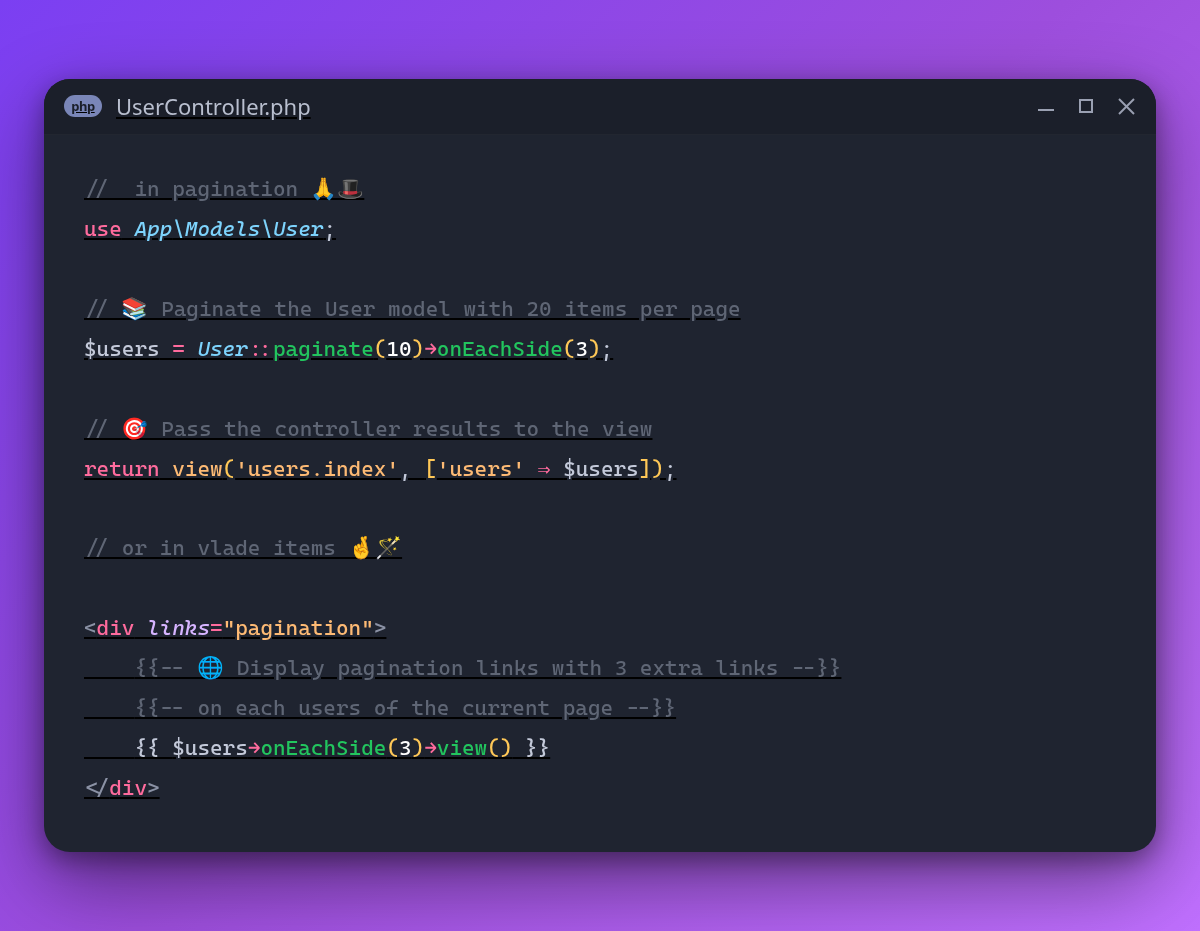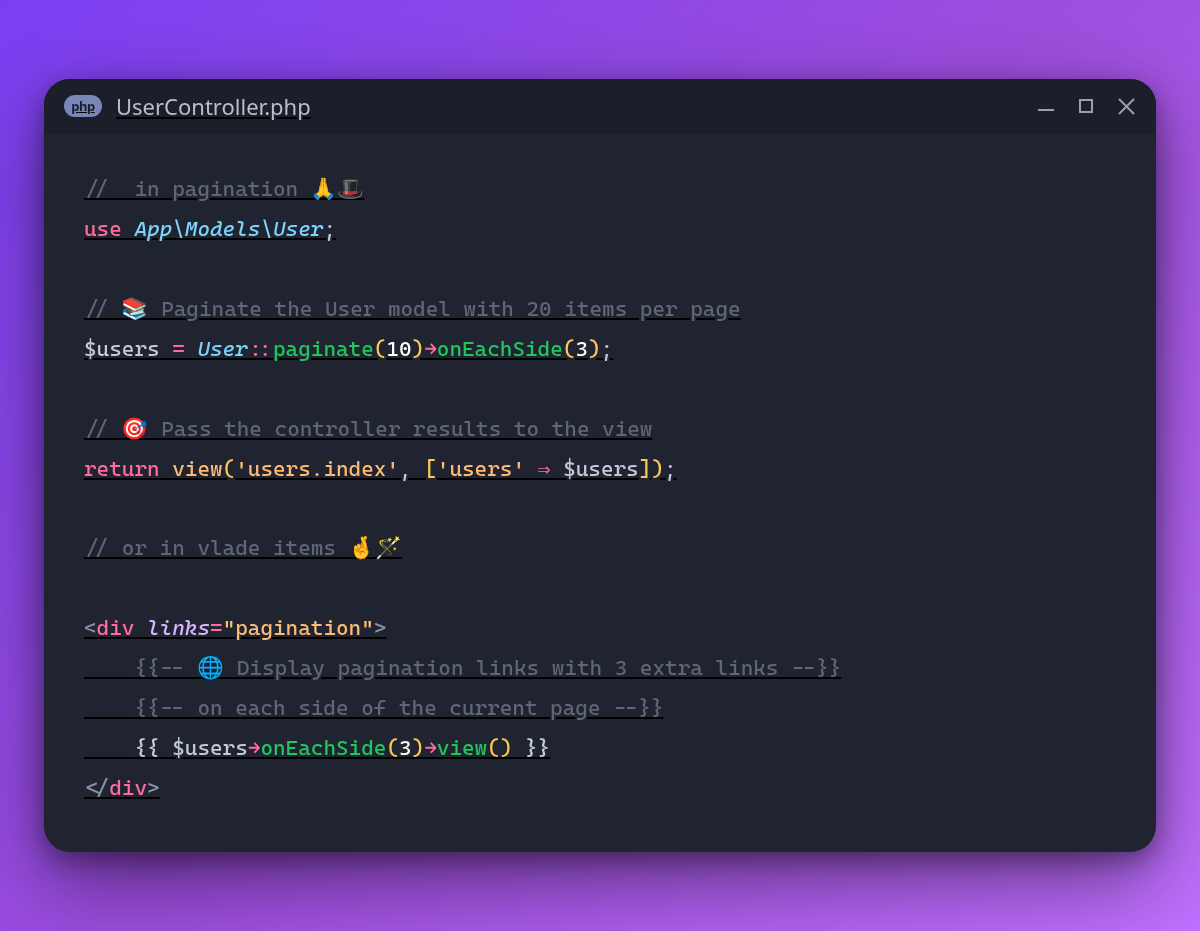--- a/index.html
+++ b/index.html
@@ -114,16 +114,16 @@
 <span class="tok-comment">// 📚 Paginate the User model with 20 items per page</span>
 <span class="tok-var">$users</span><span class="tok-op"> = </span><span class="tok-type">User</span><span class="tok-op">::</span><span class="tok-call">paginate</span><span class="tok-paren">(</span><span class="tok-num">10</span><span class="tok-paren">)</span><span class="tok-op">→</span><span class="tok-call">onEachSide</span><span class="tok-paren">(</span><span class="tok-num">3</span><span class="tok-paren">)</span><span class="tok-plain">;</span>
 
 <span class="tok-comment">// 🎯 Pass the controller results to the view</span>
 <span class="tok-keyword">return</span><span class="tok-plain"> </span><span class="tok-func">view</span><span class="tok-paren">(</span><span class="tok-str">'users.index'</span><span class="tok-plain">, </span><span class="tok-paren">[</span><span class="tok-str">'users'</span><span class="tok-op"> ⇒ </span><span class="tok-var">$users</span><span class="tok-paren">]</span><span class="tok-paren">)</span><span class="tok-plain">;</span>
 
 <span class="tok-comment">// or in vlade items 🤞🪄</span>
 
 <span class="tok-tag-br">&lt;</span><span class="tok-tag">div</span><span class="tok-plain"> </span><span class="tok-attr">links</span><span class="tok-op">=</span><span class="tok-str">"pagination"</span><span class="tok-tag-br">&gt;</span>
     <span class="tok-comment">{{-- 🌐 Display pagination links with 3 extra links --}}</span>
-    <span class="tok-comment">{{-- on each side of the current page --}}</span>
+    <span class="tok-comment">{{-- on each users of the current page --}}</span>
     <span class="tok-plain">{{ </span><span class="tok-var">$users</span><span class="tok-op">→</span><span class="tok-call">onEachSide</span><span class="tok-paren">(</span><span class="tok-num">3</span><span class="tok-paren">)</span><span class="tok-op">→</span><span class="tok-call">view</span><span class="tok-paren">()</span><span class="tok-plain"> }}</span>
 <span class="tok-tag-br">&lt;/</span><span class="tok-tag">div</span><span class="tok-tag-br">&gt;</span></div>
 </div>
 
 </body></html>

